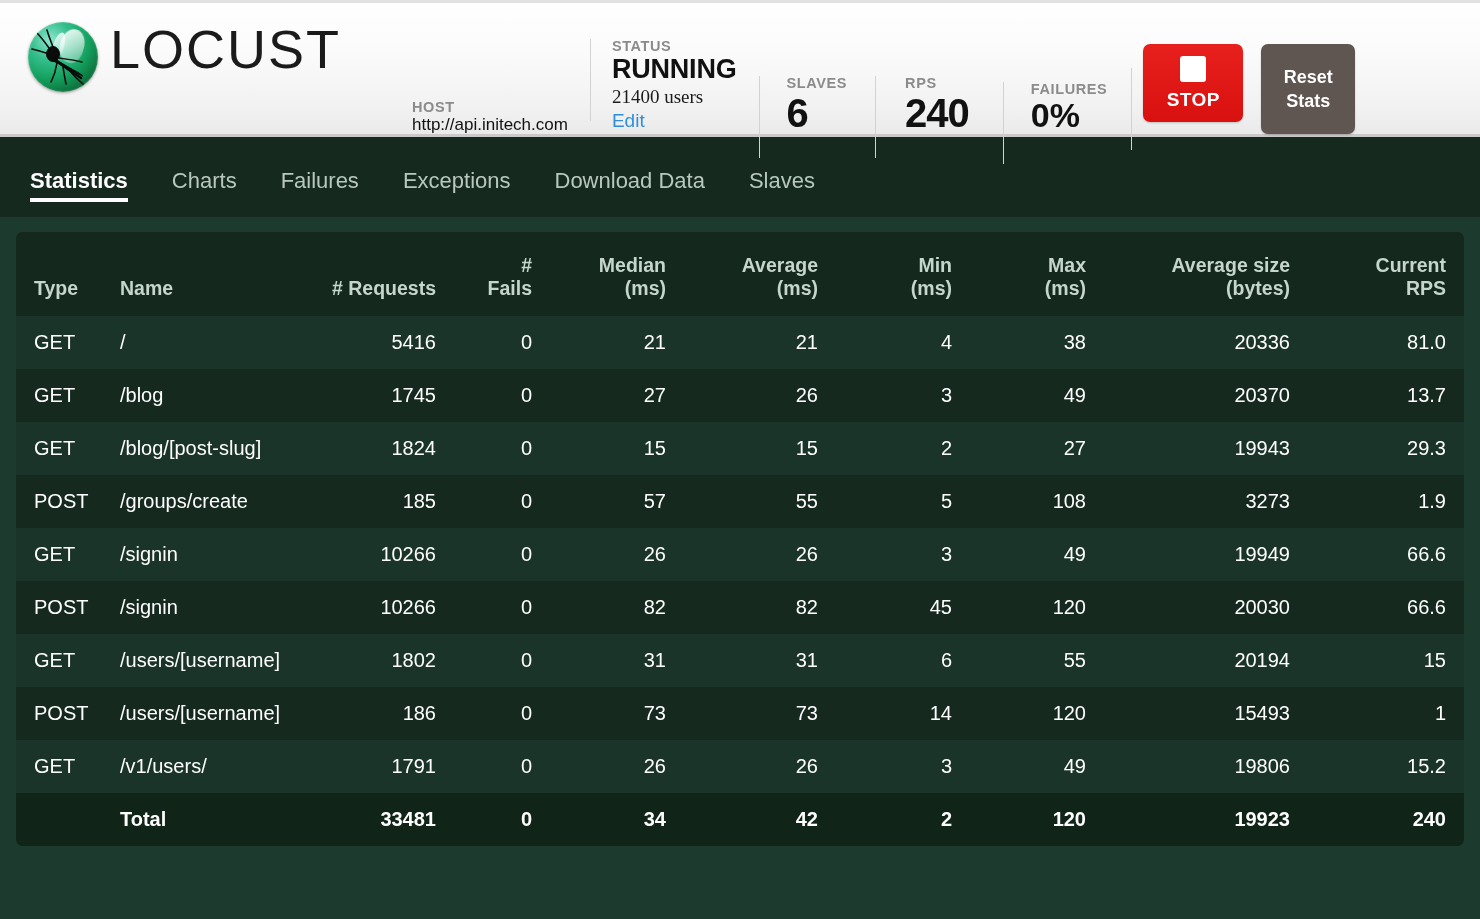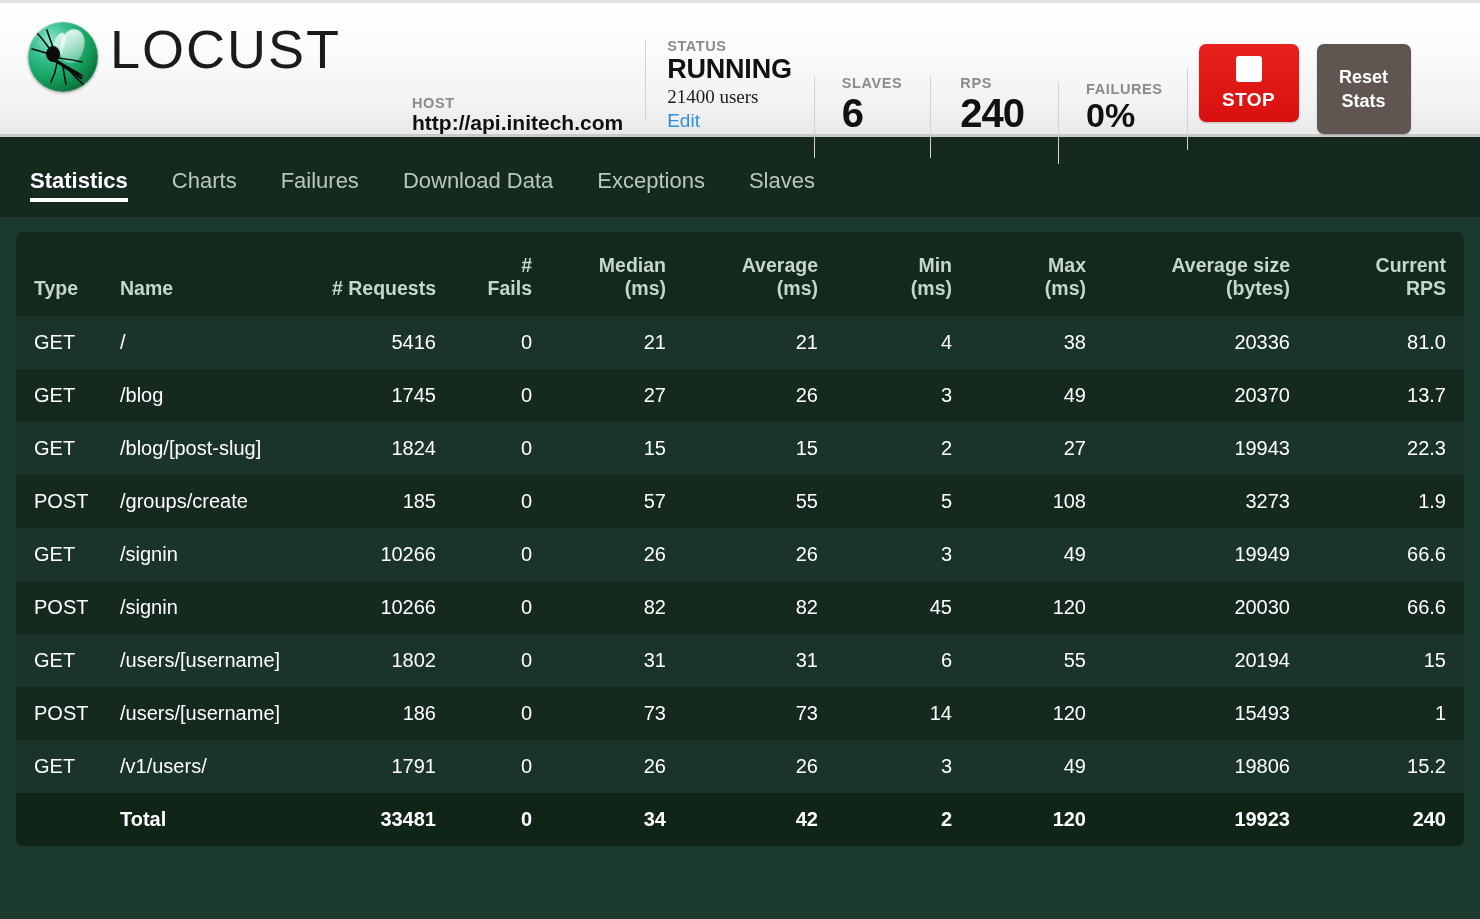--- a/index.html
+++ b/index.html
@@ -297,21 +297,21 @@
         </g>
       </svg>
     </span>
     <span class="brand-word">LOCUST</span>
   </div>
 
   <div class="stats-strip">
 
     <div class="stat stat-host">
       <div class="stat-label">HOST</div>
-      <div class="stat-value" style="font-size:21px;font-weight:bold;">http://api.initech.com</div>
+      <div class="stat-value" style="font-size:17px;">http://api.initech.com</div>
     </div>
 
     <div class="stat stat-status">
       <div class="stat-label">STATUS</div>
       <div class="stat-value">RUNNING</div>
       <div class="stat-sub">21400 users</div>
       <a class="edit-link" href="#">Edit</a>
     </div>
 
     <div class="stat stat-big stat-slaves">
@@ -341,22 +341,22 @@
     </div>
 
   </div>
 </div>
 
 <div class="navbar">
   <ul class="nav-list">
     <li class="nav-item active">Statistics</li>
     <li class="nav-item">Charts</li>
     <li class="nav-item">Failures</li>
+    <li class="nav-item">Exceptions</li>
     <li class="nav-item">Download Data</li>
-    <li class="nav-item">Exceptions</li>
     <li class="nav-item">Slaves</li>
   </ul>
 </div>
 
 <div class="content">
   <table class="stats-table">
     <colgroup>
       <col class="c-type">
         <col class="c-name">
         <col class="c-req">
@@ -428,21 +428,21 @@
       <tr>
         <td class="al">GET</td>
         <td class="al">/blog/[post-slug]</td>
         <td class="ar">1824</td>
         <td class="ar">0</td>
         <td class="ar">15</td>
         <td class="ar">15</td>
         <td class="ar">2</td>
         <td class="ar">27</td>
         <td class="ar">19943</td>
-        <td class="ar">22.3</td>
+        <td class="ar">29.3</td>
       </tr>
       <tr>
         <td class="al">POST</td>
         <td class="al">/groups/create</td>
         <td class="ar">185</td>
         <td class="ar">0</td>
         <td class="ar">57</td>
         <td class="ar">55</td>
         <td class="ar">5</td>
         <td class="ar">108</td>

